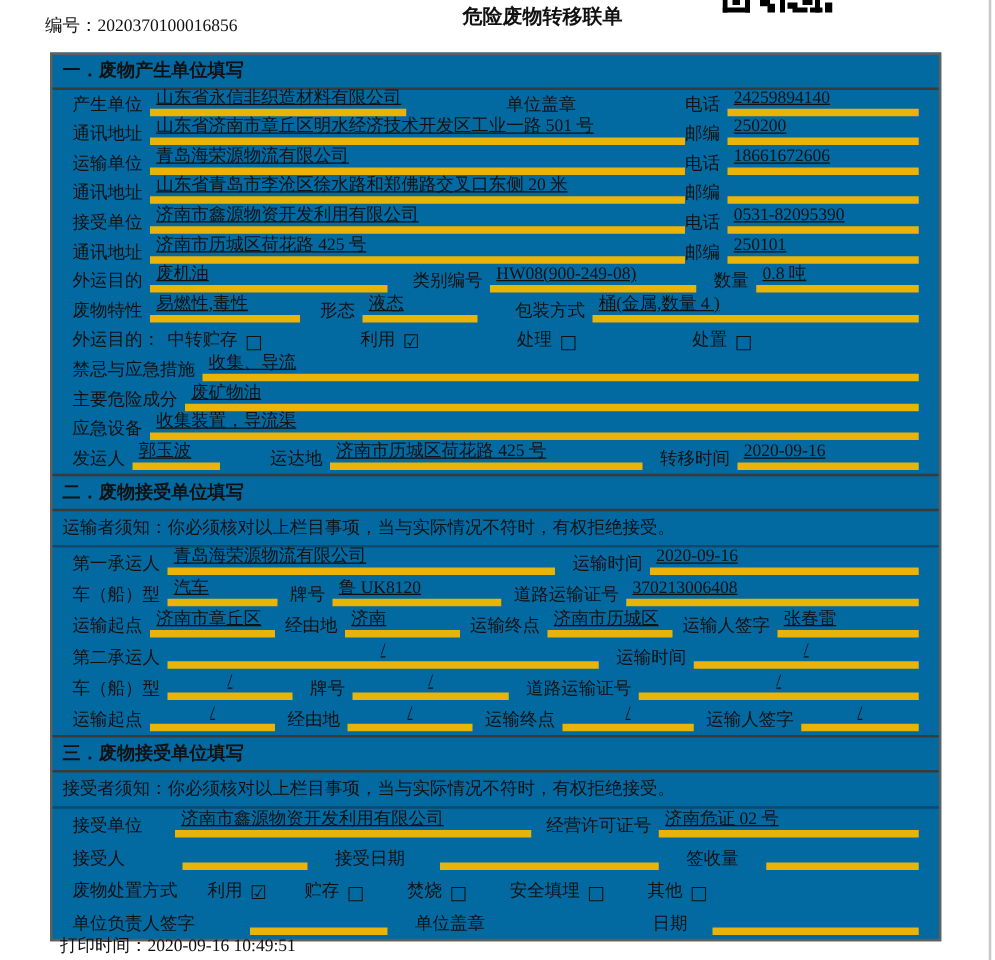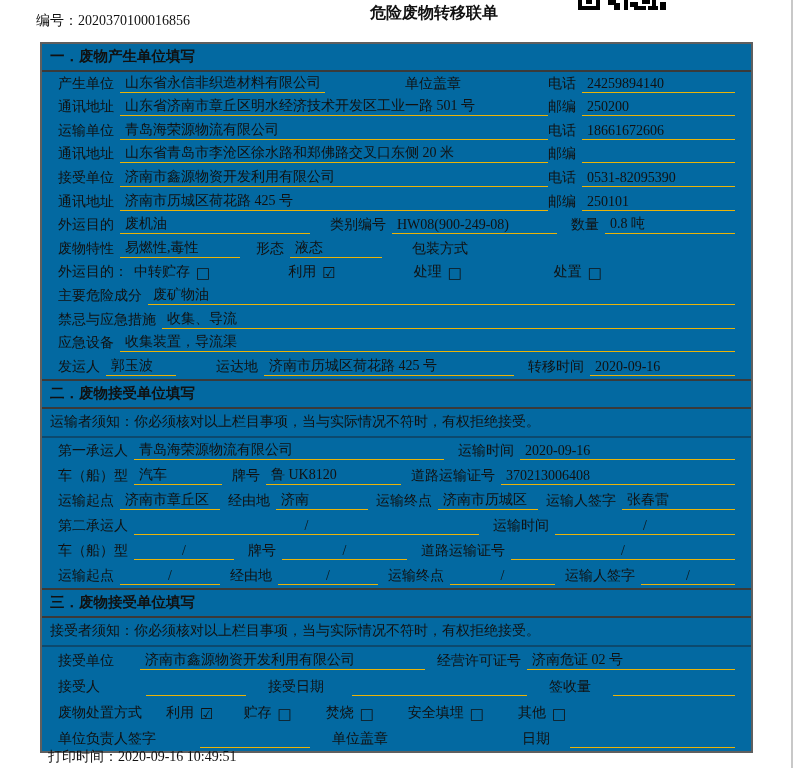--- a/index.html
+++ b/index.html
@@ -23,22 +23,22 @@
     padding:3px 8px 4px;border-bottom:2px solid #3a3a3a;
   }
   .sec-head.mid{border-top:2px solid #3a3a3a;}
   .notice{padding:4px 8px 5px;border-bottom:2px solid #0c4a6e;}
   .row{display:flex;align-items:flex-end;padding:0 16px 3px;box-sizing:border-box;}
   .s1 .row{height:23.6px;}
   .s2 .row{height:25px;}
   .s3 .row{height:26px;}
   .lbl{white-space:nowrap;margin-right:6px;}
   .val{
-    border-bottom:1px solid #eab308;padding:0 5px;white-space:nowrap;
-    overflow:hidden;min-width:26px;box-sizing:border-box;
+    border-bottom:6px solid #eab308;padding:0 5px;white-space:nowrap;
+    overflow:hidden;min-width:26px;box-sizing:border-box;text-decoration:underline;
   }
   .fill{flex:1 1 auto;}
   .ctr{text-align:center;}
   .l{display:flex;align-items:flex-end;flex:0 0 490px;}
   .r{display:flex;align-items:flex-end;flex:1 1 auto;}
   .cb{font-family:"DejaVu Sans",sans-serif;font-size:15px;margin-left:6px;line-height:1;}
   .grp{display:flex;align-items:flex-end;white-space:nowrap;}
   .footer{position:absolute;left:48px;top:748px;white-space:nowrap;}
 </style>
 </head>
@@ -150,20 +150,21 @@
       <span class="lbl" style="margin-left:14px">数量</span>
       <span class="val fill">0.8 吨</span>
     </div>
 
     <div class="row">
       <span class="lbl">废物特性</span>
       <span class="val" style="width:120px">易燃性,毒性</span>
       <span class="lbl" style="margin-left:16px">形态</span>
       <span class="val" style="width:92px">液态</span>
       <span class="lbl" style="margin-left:30px">包装方式</span>
+      <span class="val fill">桶(金属,数量 4 )</span>
     </div>
 
     <div class="row">
       <span class="lbl">外运目的：</span>
       <span class="grp">
         <span>中转贮存</span>
         <span class="cb">□</span>
       </span>
       <span class="grp" style="margin-left:78px">
         <span>利用</span>
@@ -173,27 +174,27 @@
         <span>处理</span>
         <span class="cb">□</span>
       </span>
       <span class="grp" style="margin-left:92px">
         <span>处置</span>
         <span class="cb">□</span>
       </span>
     </div>
 
     <div class="row">
+      <span class="lbl">禁忌与应急措施</span>
+      <span class="val fill">收集、导流</span>
+    </div>
+
+    <div class="row">
       <span class="lbl">主要危险成分</span>
       <span class="val fill">废矿物油</span>
-    </div>
-
-    <div class="row">
-      <span class="lbl">禁忌与应急措施</span>
-      <span class="val fill">收集、导流</span>
     </div>
 
     <div class="row">
       <span class="lbl">应急设备</span>
       <span class="val fill">收集装置，导流渠</span>
     </div>
 
     <div class="row">
       <span class="lbl">发运人</span>
       <span class="val" style="width:70px">郭玉波</span>

